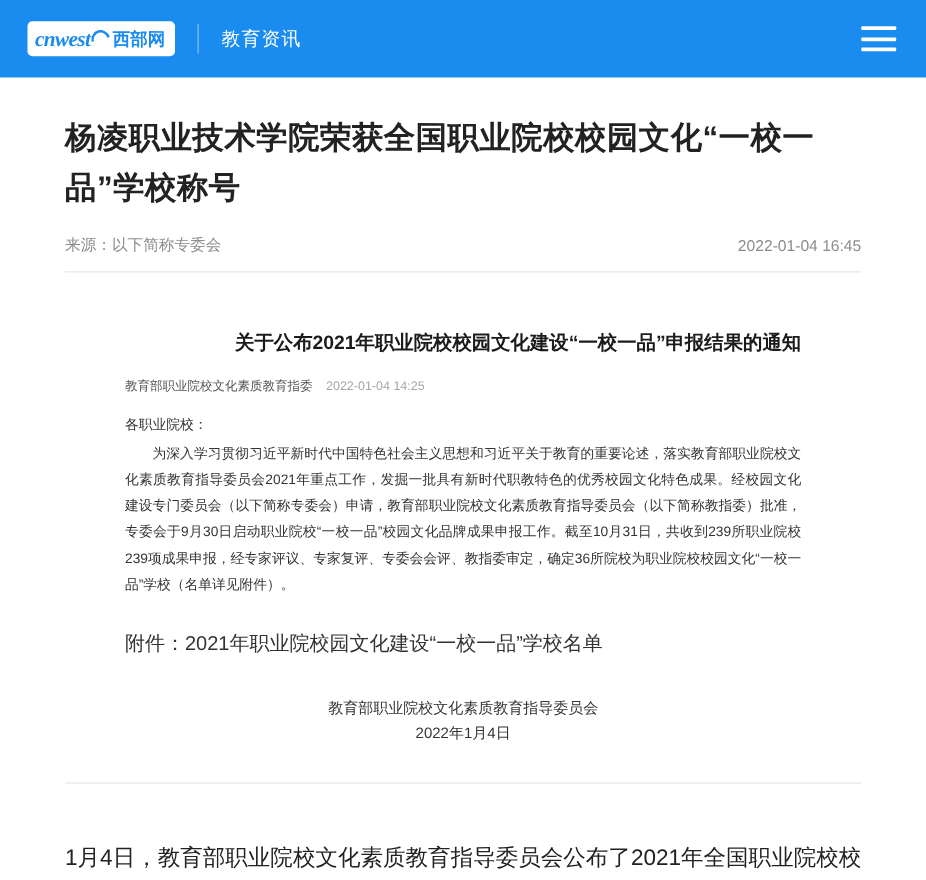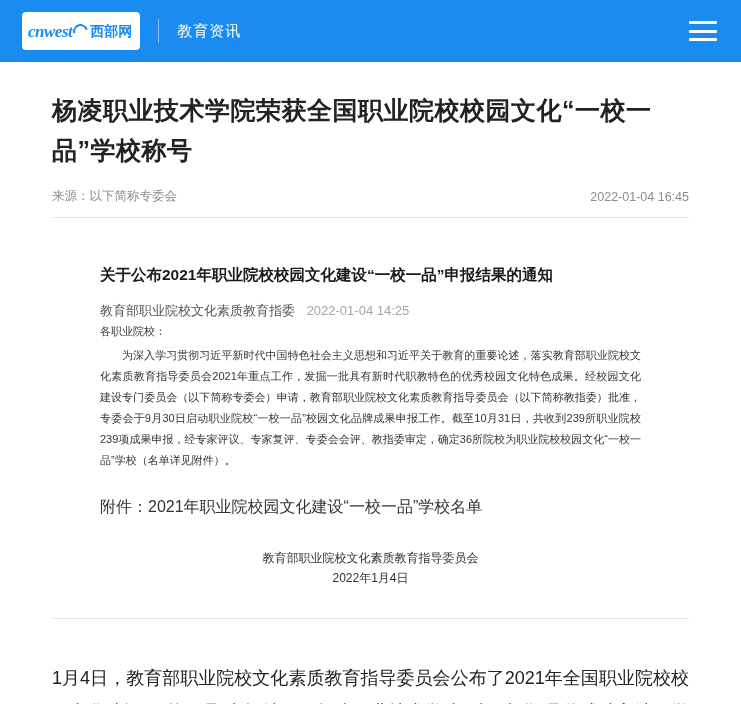--- a/index.html
+++ b/index.html
@@ -23,21 +23,21 @@
     padding: 0 22px;
     box-sizing: border-box;
     position: relative;
   }
   .logo {
     display: flex;
     align-items: center;
     background: #ffffff;
     border-radius: 4px;
     padding: 3px 8px 3px 6px;
-    height: 38px;
+    height: 28px;
     box-sizing: border-box;
   }
   .logo-cn {
     font-family: "Liberation Serif", serif;
     font-weight: bold;
     font-style: italic;
     font-size: 17px;
     color: #1a8cf0;
     letter-spacing: -0.5px;
     line-height: 1;
@@ -115,31 +115,31 @@
 
   
   .doc {
     margin: 16px 0 0 0;
     background: #ffffff;
     padding: 28px 48px 30px 48px;
     box-sizing: border-box;
     border-bottom: 1px solid #e8e8e8;
   }
   .doc-title {
-    text-align: left;
+    text-align: right;
     font-size: 15.5px;
     color: #1b1b1b;
     font-weight: bold;
     line-height: 26px;
     margin-bottom: 14px;
   }
   .doc-submeta {
-    font-size: 13px;
+    font-size: 10px;
     color: #7d7d7d;
-    margin-bottom: 4px;
+    margin-bottom: 16px;
   }
   .doc-submeta .src {
     color: #555555;
   }
   .doc-submeta .dt {
     color: #a5a5a5;
     margin-left: 8px;
   }
   .doc-salut {
     font-size: 11px;

